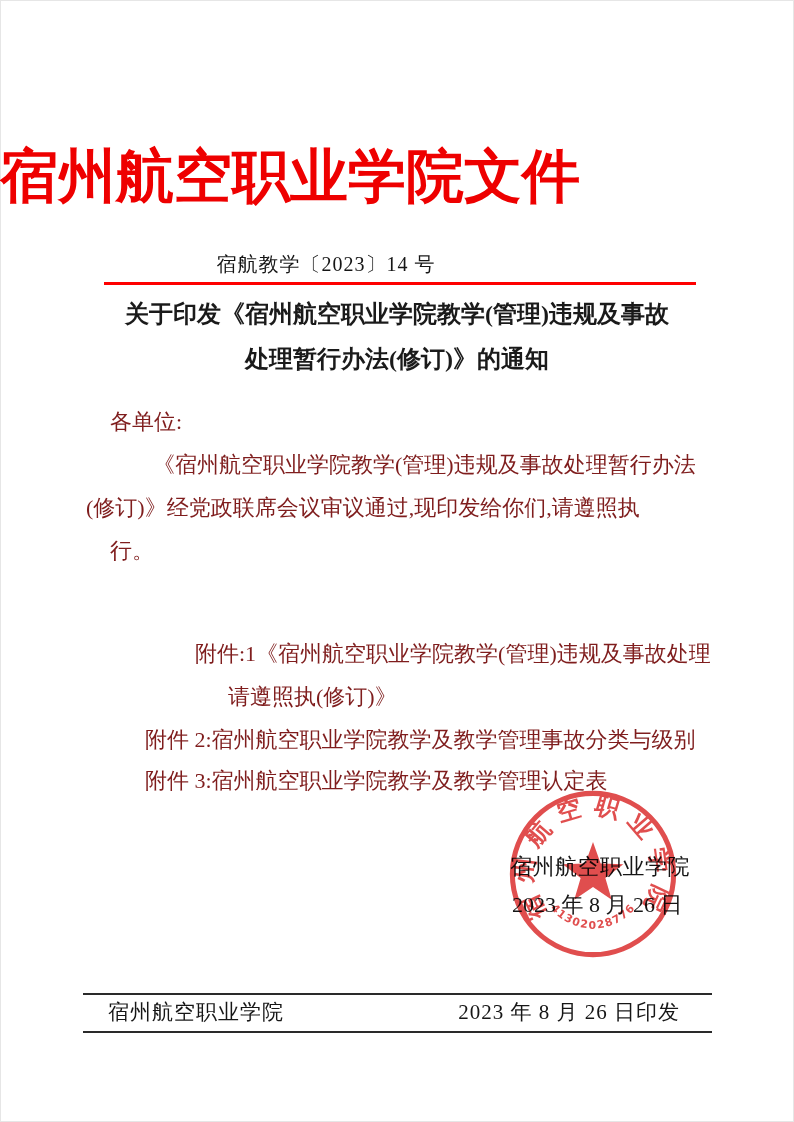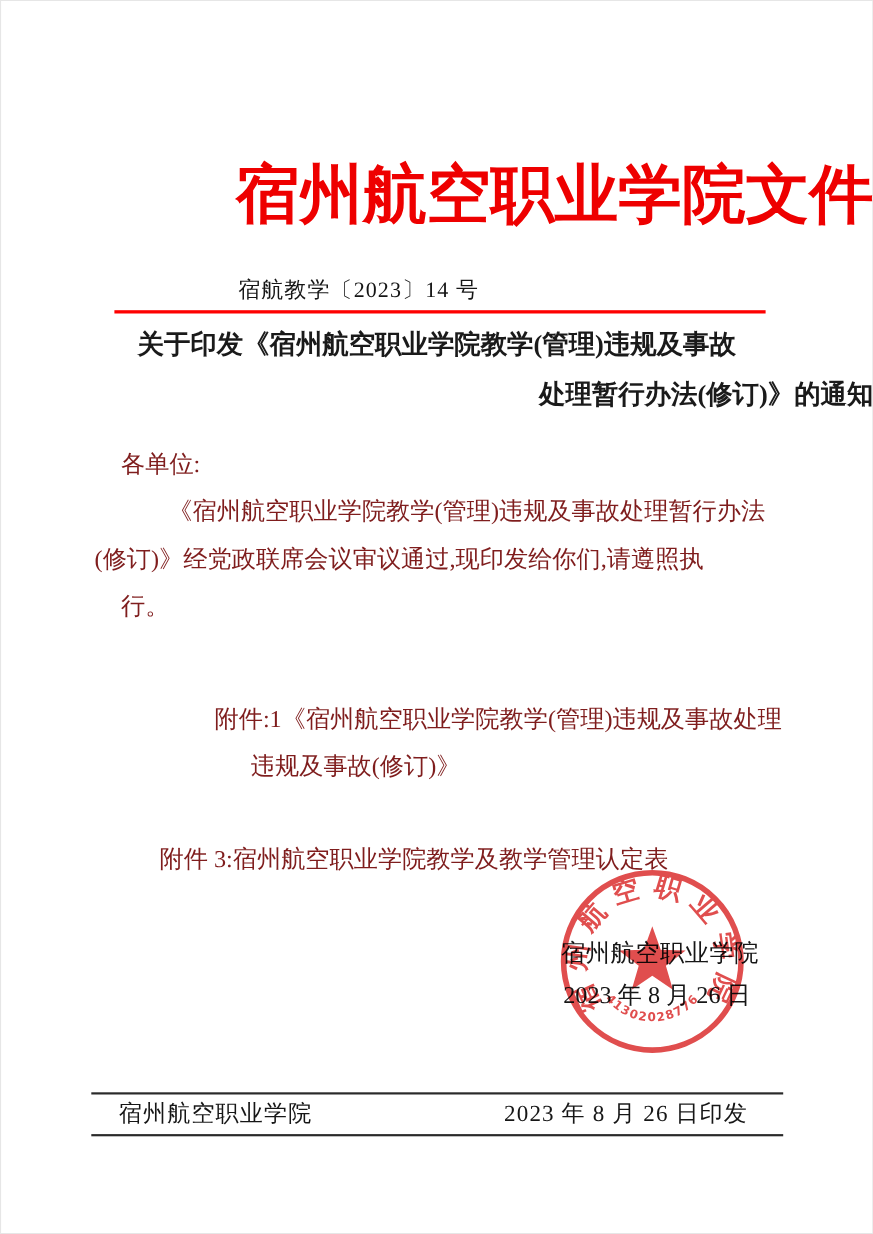--- a/index.html
+++ b/index.html
@@ -7,21 +7,21 @@
     position:relative;
     width:794px;height:1122px;
     background:#ffffff;
     box-shadow:inset 0 0 0 1px #e6e6e6;
     font-family:"Liberation Serif","DejaVu Serif",serif;
     color:#151515;
     overflow:hidden;
   }
   .header-title{
     position:absolute;top:146px;left:0;width:794px;
-    text-align:right;
+    text-align:left;
     font-size:58px;line-height:62px;
     font-weight:bold;
     color:#ee0000;
     white-space:nowrap;
   }
   .doc-number{
     position:absolute;top:251px;left:0;width:652px;
     text-align:center;
     font-size:20px;line-height:26px;
     letter-spacing:1px;
@@ -34,21 +34,21 @@
   .notice-title{
     position:absolute;left:0;width:794px;
     text-align:center;
     font-size:24px;line-height:30px;
     font-weight:600;
     color:#1a1a1a;
     white-space:nowrap;
     font-family:Liberation Serif, serif;
   }
   .notice-title.l1{top:299px;}
-  .notice-title.l2{top:344px;text-align:right;}
+  .notice-title.l2{top:344px;}
   .bodyline{
     position:absolute;
     font-size:22px;line-height:27px;
     white-space:nowrap;
     color:#7f1d1d;
   }
   .sig{
     position:absolute;
     font-size:22px;line-height:27px;
     white-space:nowrap;
@@ -89,21 +89,22 @@
 
   <div class="notice-title l1">关于印发《宿州航空职业学院教学(管理)违规及事故</div>
   <div class="notice-title l2">处理暂行办法(修订)》的通知</div>
 
   <div class="bodyline" style="left:110px;top:408px;">各单位:</div>
   <div class="bodyline" style="left:153px;top:451px;text-align:right;">《宿州航空职业学院教学(管理)违规及事故处理暂行办法</div>
   <div class="bodyline" style="left:86px;top:494px;">(修订)》经党政联席会议审议通过,现印发给你们,请遵照执</div>
   <div class="bodyline" style="left:110px;top:537px;">行。</div>
 
   <div class="bodyline" style="left:147px;top:640px;margin-left:48px;">附件:1《宿州航空职业学院教学(管理)违规及事故处理</div>
-  <div class="bodyline" style="left:228px;top:683px;">违规及事故(修订)》</div>
+  <div class="bodyline" style="left:228px;top:683px;">请遵照执(修订)》</div>
+  <div class="bodyline" style="left:145px;top:726px;">附件 2:宿州航空职业学院教学及教学管理事故分类与级别</div>
   <div class="bodyline" style="left:145px;top:767px;">附件 3:宿州航空职业学院教学及教学管理认定表</div>
 
   <div class="sig" style="left:510px;top:853px;letter-spacing:0.5px;">宿州航空职业学院</div>
   <div class="sig" style="left:512px;top:891px;">2023 年 8 月 26 日</div>
 
   <div class="seal">
     <svg viewBox="0 0 200 200" xmlns="http://www.w3.org/2000/svg">
       <circle cx="100" cy="100" r="96" fill="none" stroke="currentColor" stroke-width="6"></circle>
       <path d="M 100 62 L 109.1 87.5 L 136.1 88.3 L 114.7 104.8 L 122.3 130.7 L 100 115.5 L 77.7 130.7 L 85.3 104.8 L 63.9 88.3 L 90.9 87.5 Z" fill="currentColor"></path>
       <defs>

